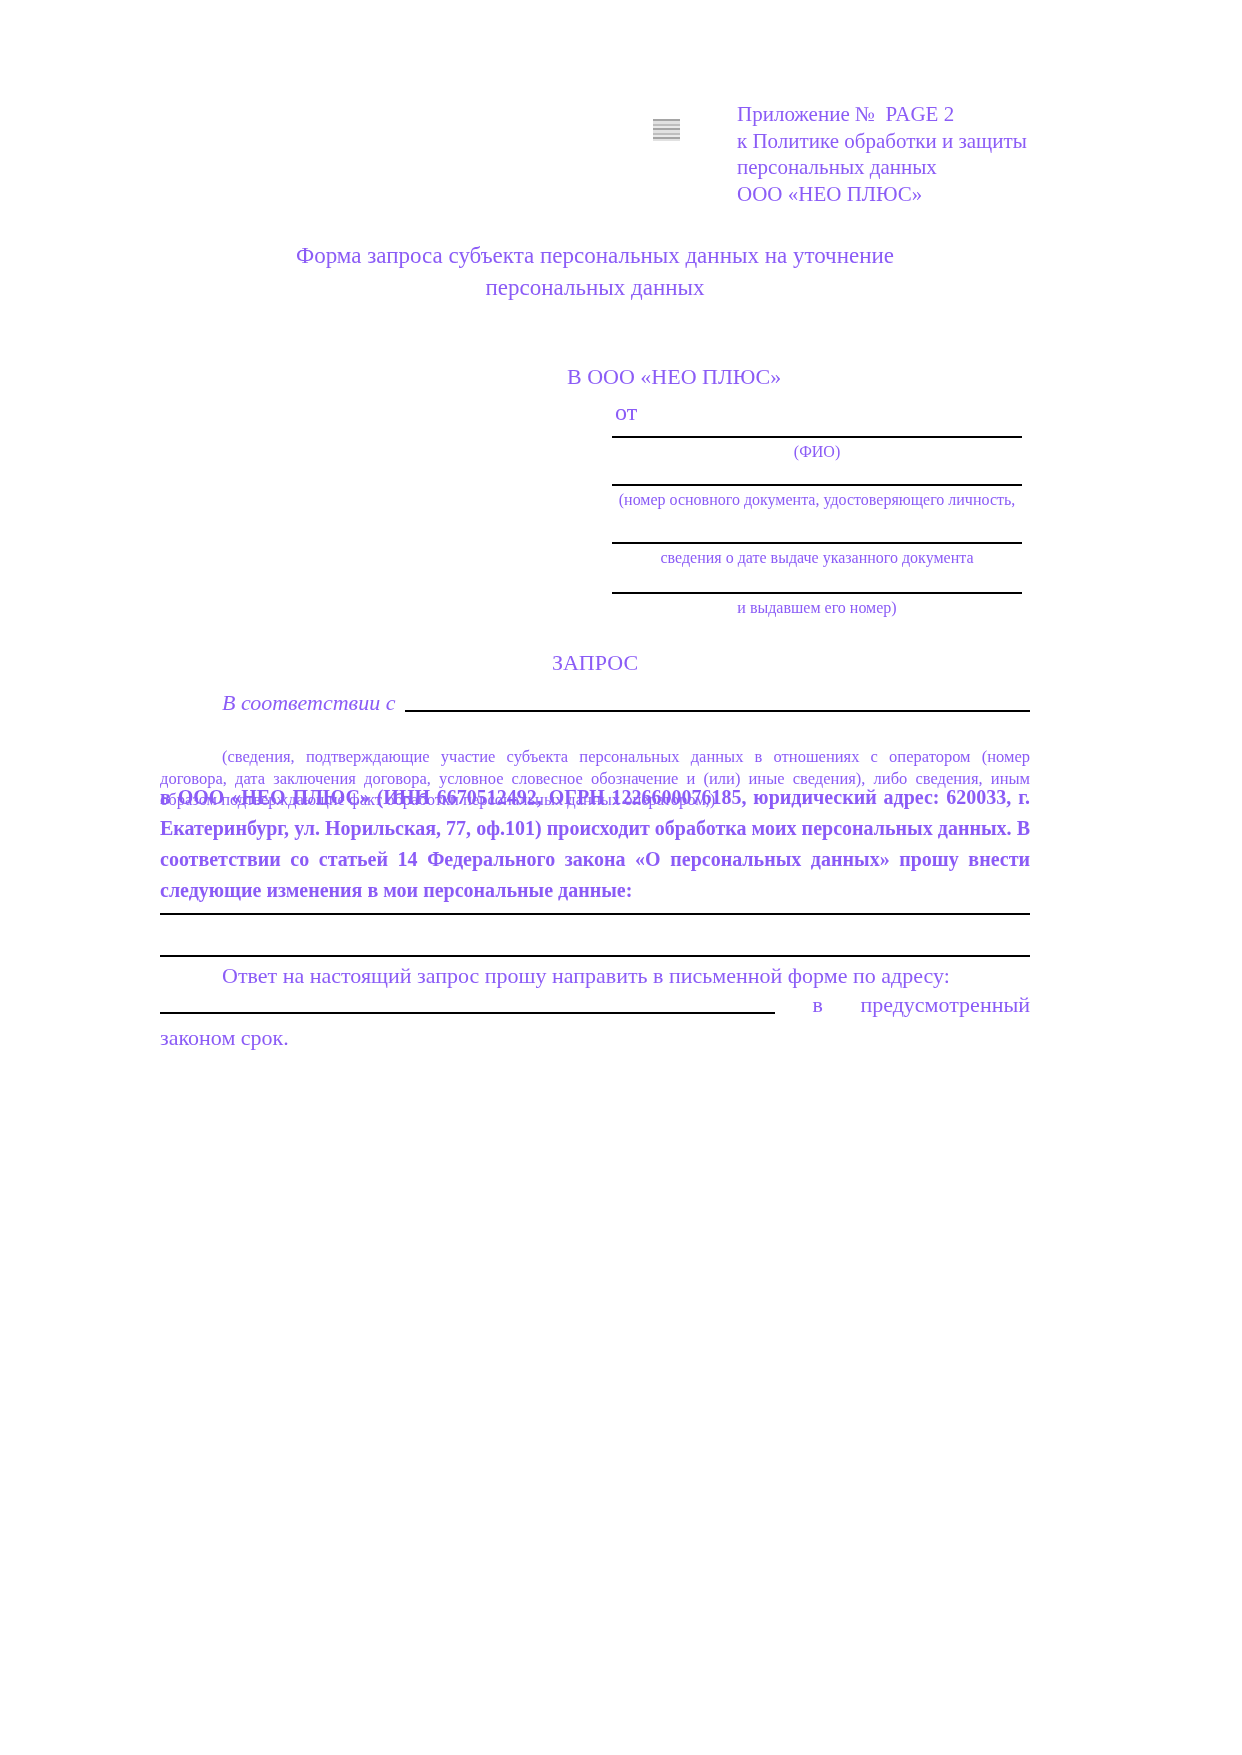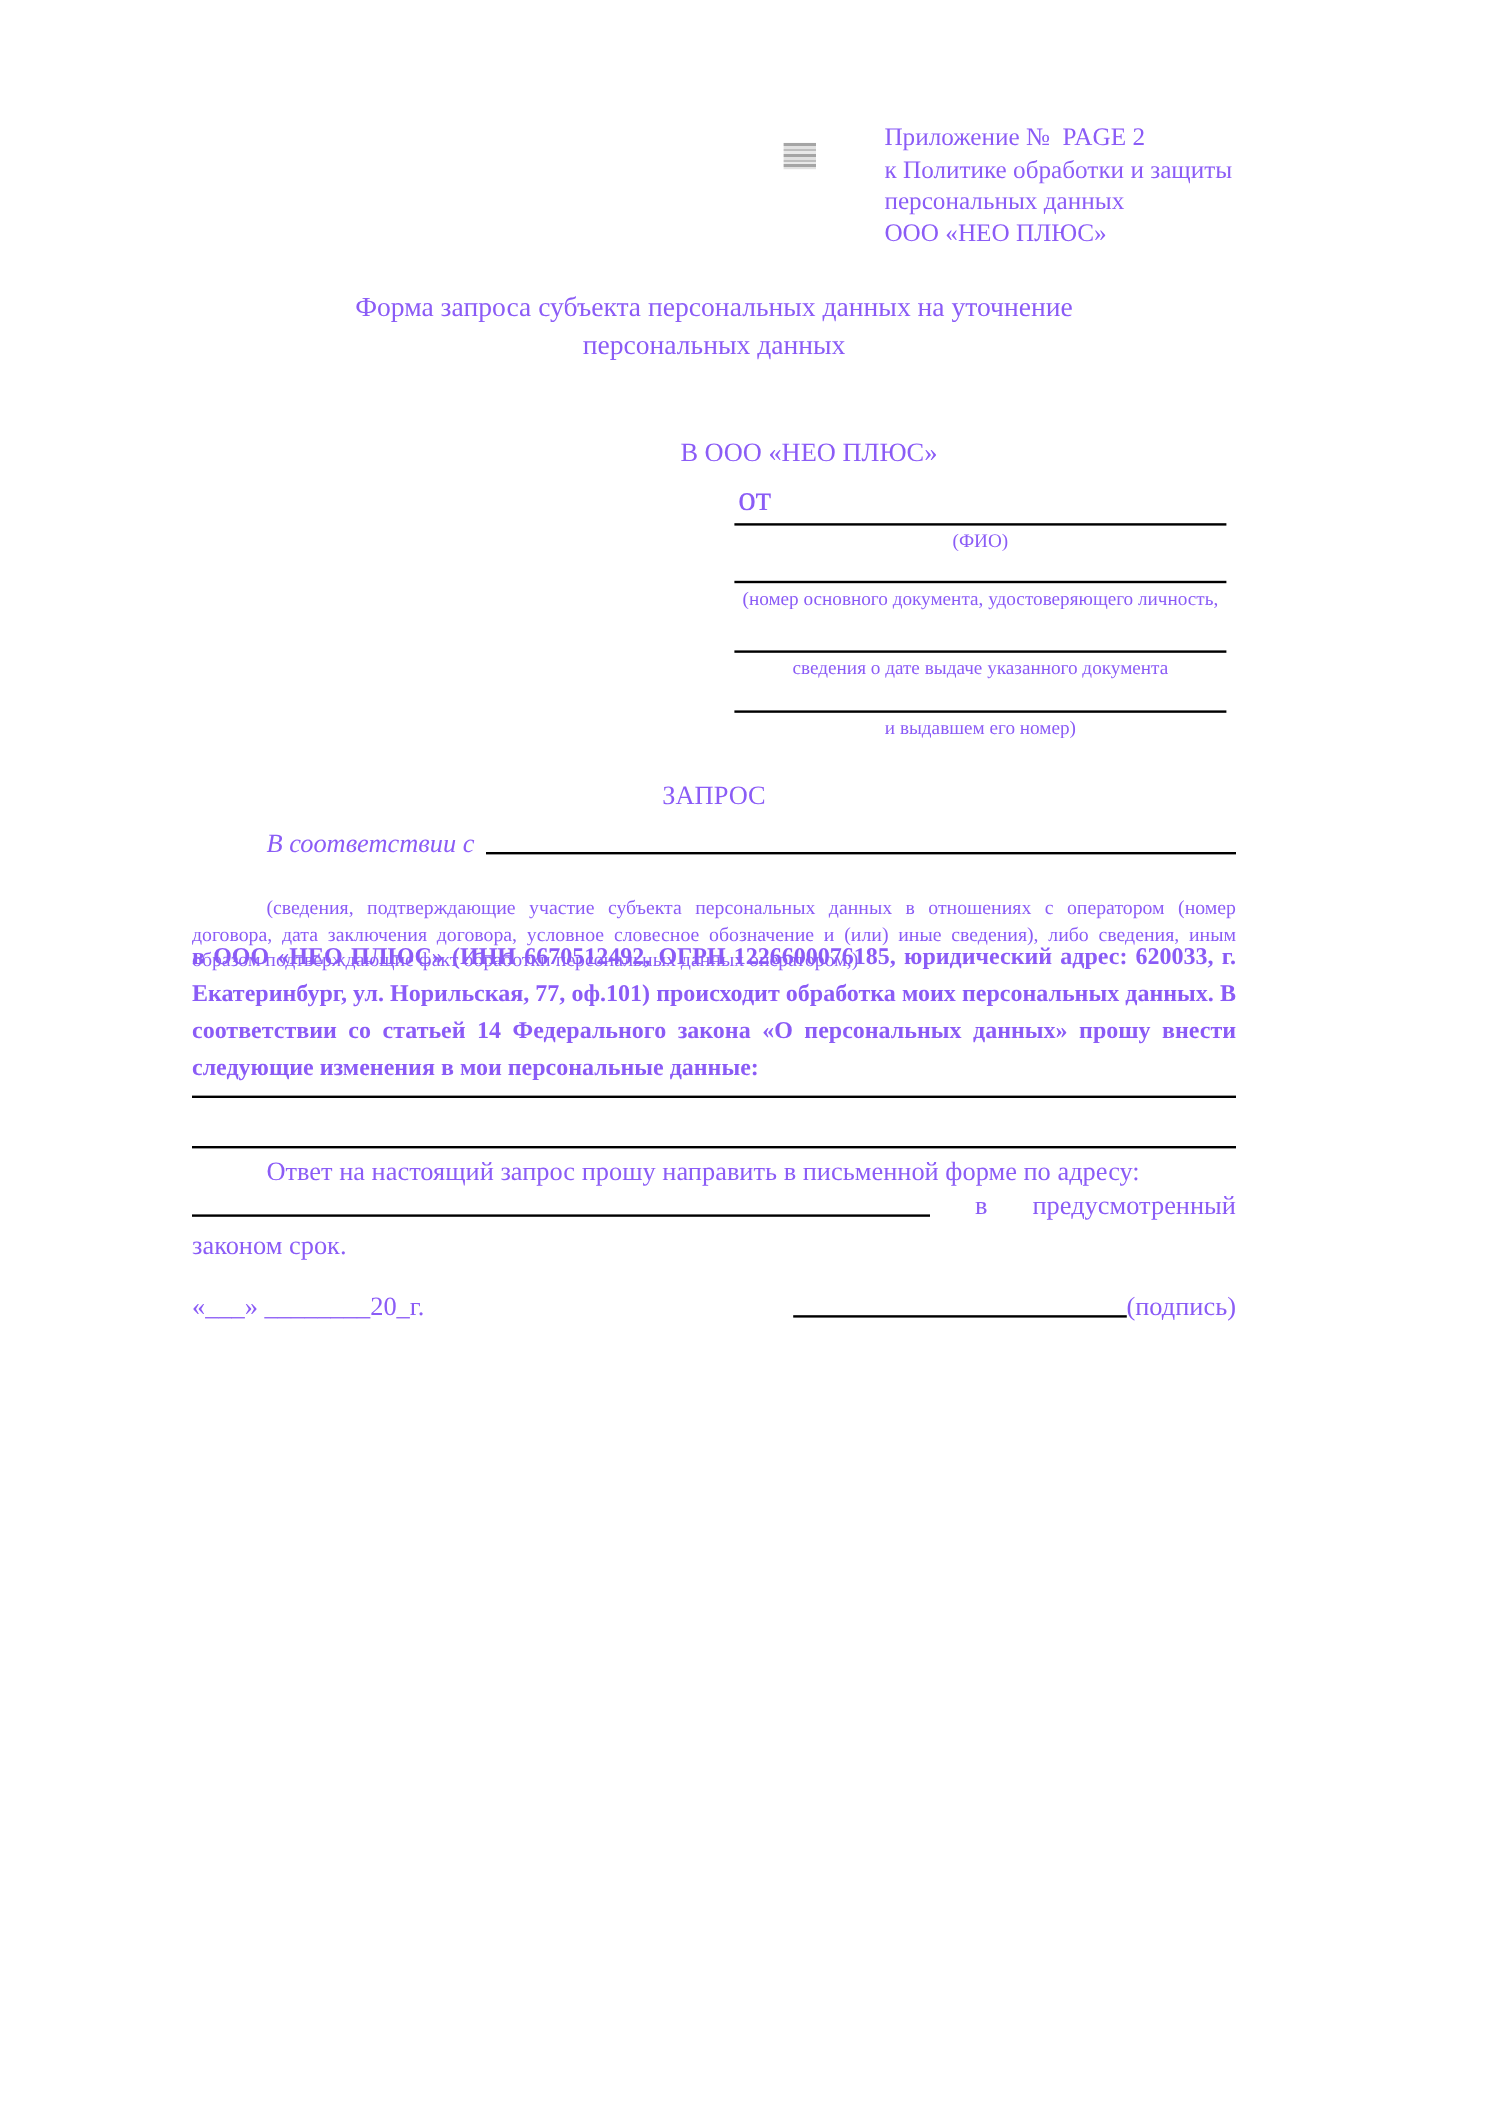--- a/index.html
+++ b/index.html
@@ -28,21 +28,21 @@
 
   
   .title{
     left:160px;top:240px;width:870px;
     text-align:center;font-weight:normal;
     font-size:23px;line-height:32px;
   }
 
   
   .addr-to{left:567px;top:364px;font-size:22px;}
-  .addr-from{left:615px;top:399px;font-size:30px;}
+  .addr-from{left:615px;top:399px;font-size:24px;}
   .rule{border-bottom:2px solid #000;height:0;}
   .f-rule{left:612px;width:410px;}
   .f-cap{left:612px;width:410px;text-align:center;font-size:16px;line-height:18px;}
 
   
   .zapros{left:160px;top:650px;width:870px;text-align:center;font-size:22px;}
   .intro{left:160px;top:690px;width:870px;display:flex;align-items:baseline;font-size:22px;font-style:italic;}
   .intro .indent{width:62px;flex:0 0 62px;}
   .intro .fill{flex:1;border-bottom:2px solid #000;align-self:flex-end;margin-bottom:4px;margin-left:10px;}
   .fineprint{
@@ -118,19 +118,14 @@
   <div class="abs rule blank2"></div>
 
   <div class="abs resp1">Ответ на настоящий запрос прошу направить в письменной форме по адресу:</div>
   <div class="abs resp2">
     <span class="addr-line"></span>
     <span>в</span>
     <span>предусмотренный</span>
   </div>
   <div class="abs resp3">законом срок.</div>
 
-  <div class="abs signrow">
-    <span class="pre">«___» ________20_г.</span>
-    <span class="sig-line"></span>
-    <span>(подпись)</span>
-  </div>
 
 </div>
 
 </body></html>

